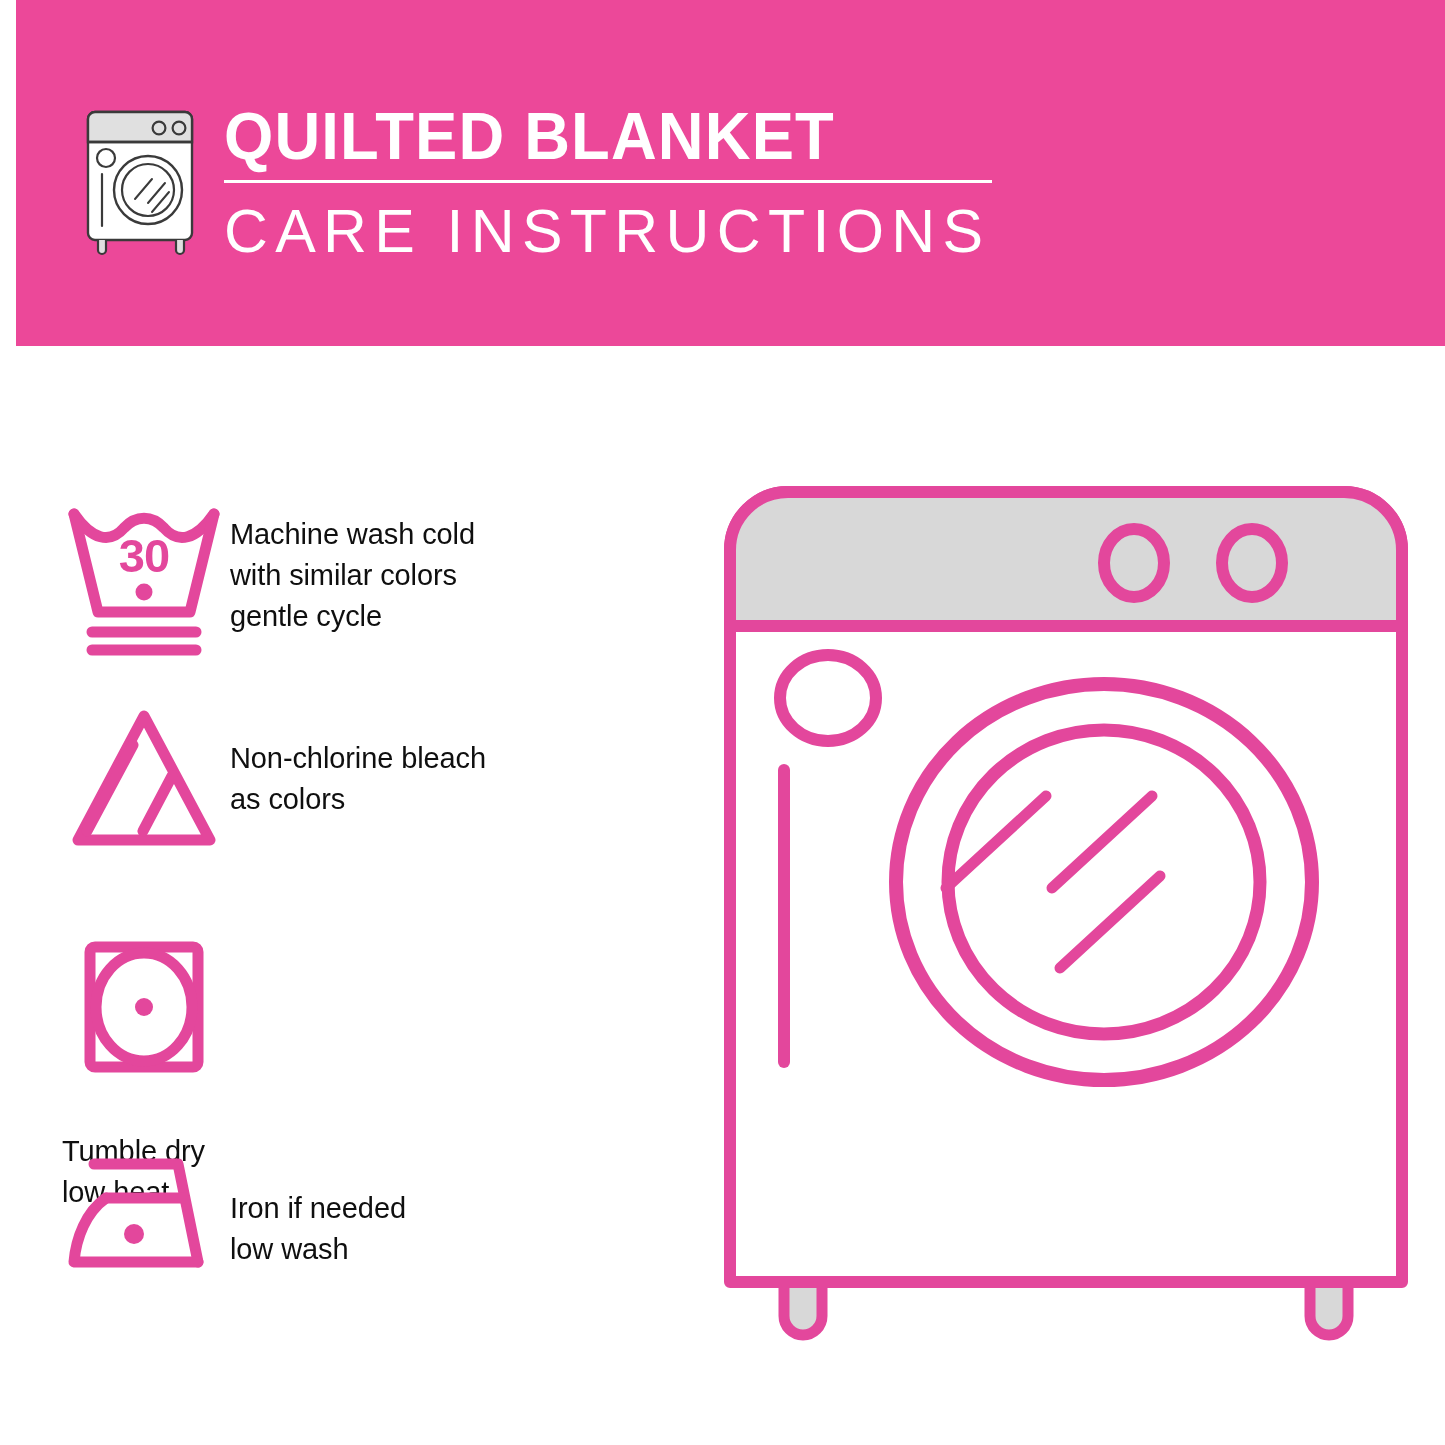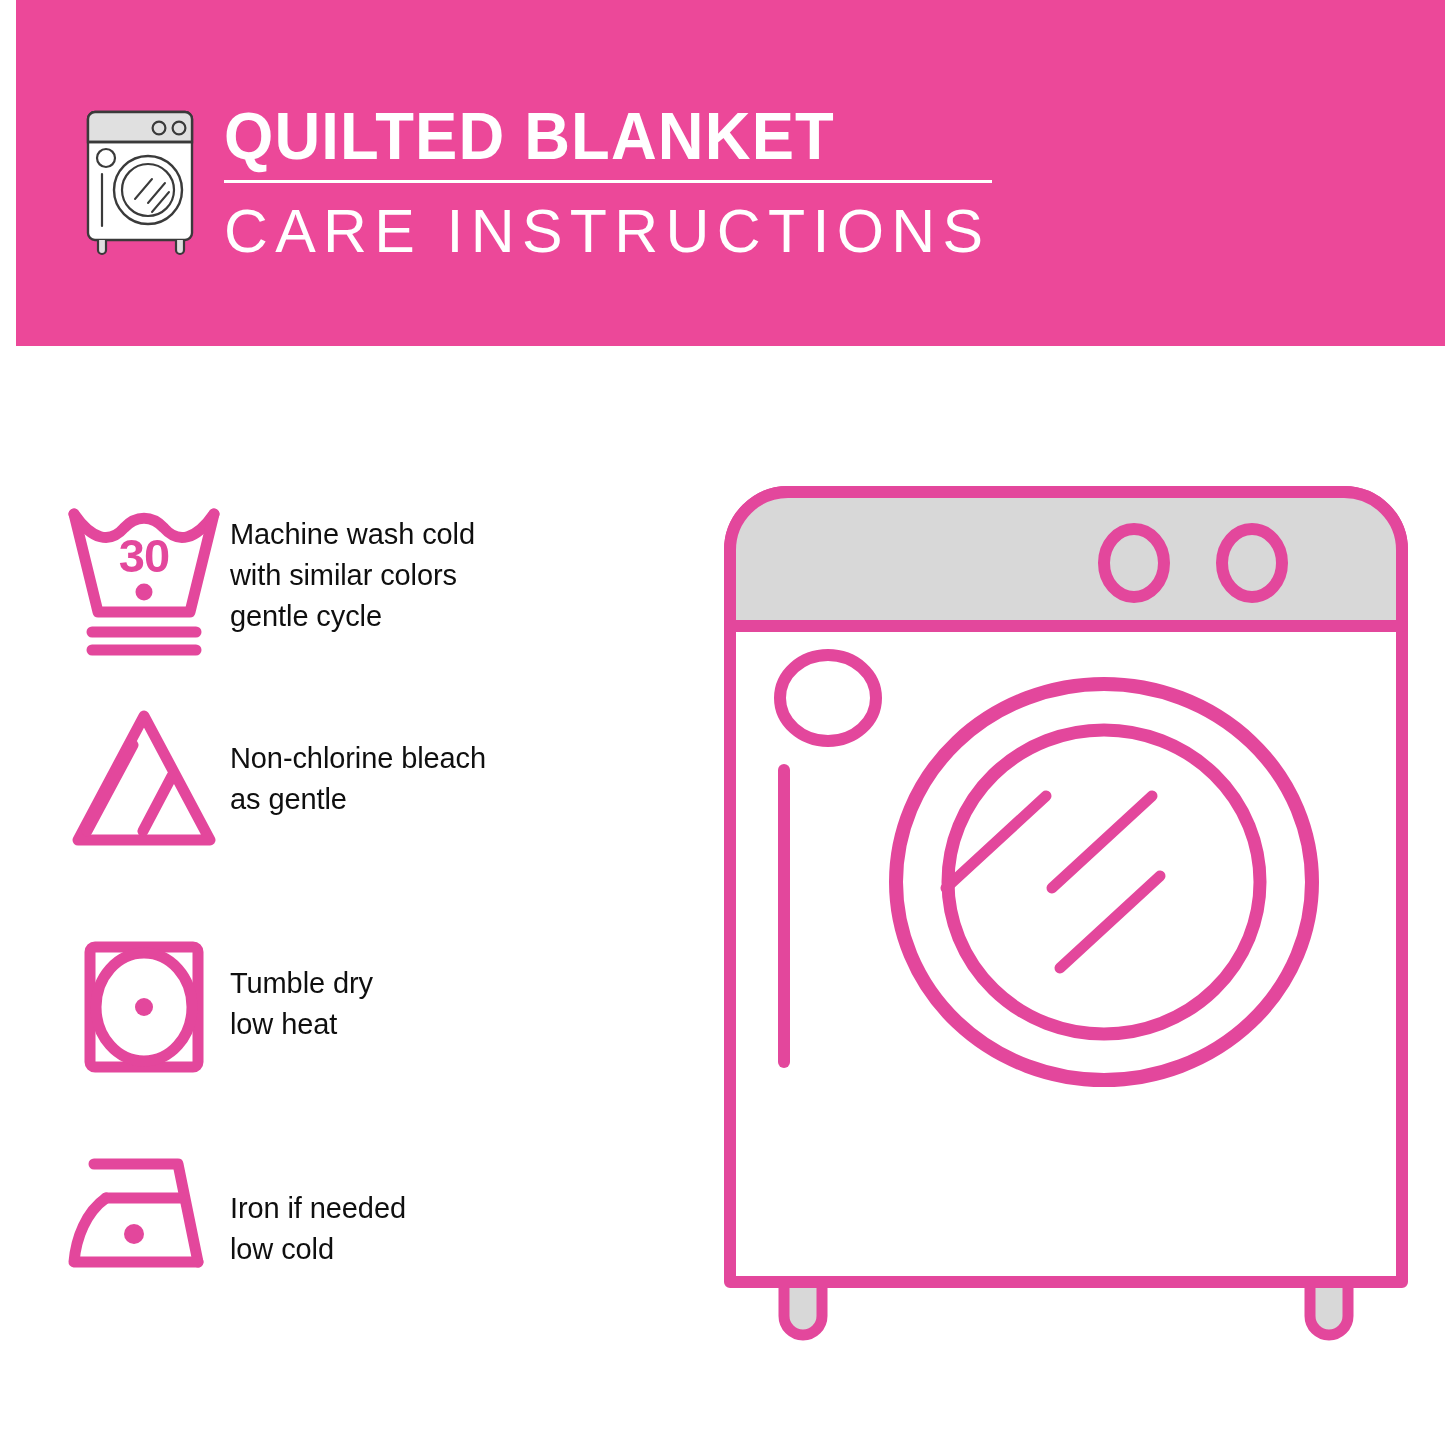--- a/index.html
+++ b/index.html
@@ -66,21 +66,21 @@
     font-size:29px;
     line-height:41px;
     font-weight:400;
     letter-spacing:-0.1px;
     padding-top:2px;
     white-space:pre-line;
   }
 
   #care-row-0{ top:0px; }
   #care-row-1{ top:212px; }
-  #care-row-2{ top:443px; }
+  #care-row-2{ top:443px;flex-direction:column; }
   #care-row-3{ top:658px; }
 
   #care-row-0 .care-text{ padding-top:22px; }
   #care-row-1 .care-text{ padding-top:34px; }
   #care-row-2 .care-text{ padding-top:28px; }
   #care-row-3 .care-text{ padding-top:38px; }
 
   
   #washer-illustration{
     position:absolute; left:716px; top:478px; width:700px; height:880px;
@@ -151,21 +151,21 @@
     <div class="care-icon">
       <svg width="164" height="150" viewBox="0 0 164 150" xmlns="http://www.w3.org/2000/svg">
         <g fill="none" stroke="#e3479c" stroke-width="11" stroke-linecap="round" stroke-linejoin="round">
           <path d="M82 12 L148 136 L16 136 Z"></path>
           <line x1="71" y1="41" x2="25" y2="127"></line>
           <line x1="110" y1="72" x2="81" y2="127"></line>
         </g>
       </svg>
     </div>
     <div class="care-text">Non-chlorine bleach
-as gentle</div>
+as colors</div>
   </div>
 
   <div class="care-row" id="care-row-2">
     <div class="care-icon">
       <svg width="164" height="144" viewBox="0 0 164 144" xmlns="http://www.w3.org/2000/svg">
         <g fill="none" stroke="#e3479c" stroke-width="11" stroke-linecap="round" stroke-linejoin="round">
           <rect x="28" y="12" width="108" height="120" rx="5"></rect>
           <ellipse cx="82" cy="72" rx="48" ry="54"></ellipse>
         </g>
         <circle cx="82" cy="72" r="9" fill="#e3479c"></circle>
@@ -182,21 +182,21 @@
 
           <path d="M32 14 H116 L136 112"></path>
 
           <path d="M44 48 H122"></path>
           <path d="M44 48 C24 62 14 88 12 112 H136"></path>
         </g>
         <circle cx="72" cy="84" r="10" fill="#e3479c"></circle>
       </svg>
     </div>
     <div class="care-text">Iron if needed
-low cold</div>
+low wash</div>
   </div>
 
 </div>
 
 <div id="washer-illustration">
   <svg width="700" height="880" viewBox="0 0 700 880" xmlns="http://www.w3.org/2000/svg">
 
     <path d="M68 800 V838 A19 19 0 0 0 106 838 V800" fill="#d8d8d8" stroke="#e3479c" stroke-width="11" stroke-linejoin="round"></path>
     <path d="M594 800 V838 A19 19 0 0 0 632 838 V800" fill="#d8d8d8" stroke="#e3479c" stroke-width="11" stroke-linejoin="round"></path>
 

